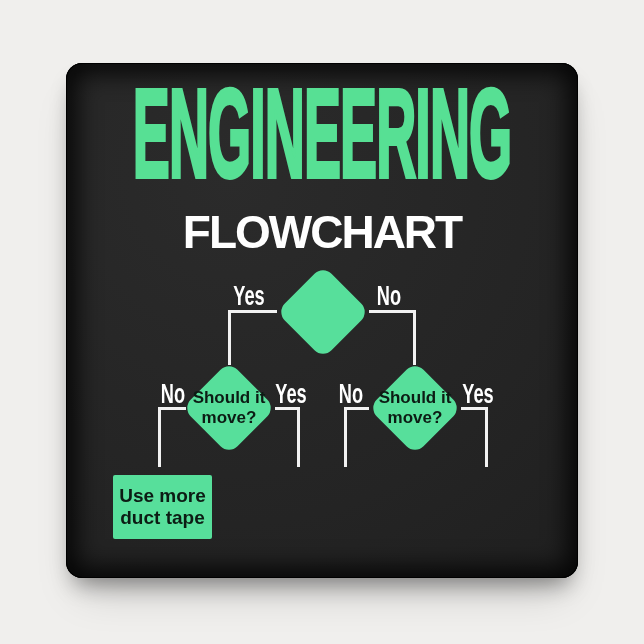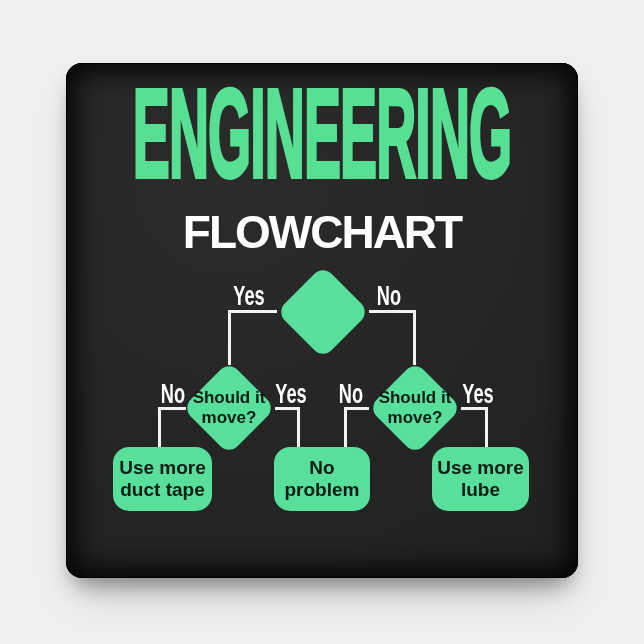--- a/index.html
+++ b/index.html
@@ -86,23 +86,23 @@
     align-items: center;
     justify-content: center;
     text-align: center;
     font-size: 17px;
     line-height: 1.15;
     font-weight: bold;
     color: var(--node-text, #0c1c14);
   }
   .outcome {
     position: absolute;
-    top: 384px;
+    top: 412px;
     height: 64px;
-    border-radius: 16px;
+    border-radius: 2px;
     background: var(--shape-green, #57df9b);
     display: flex;
     align-items: center;
     justify-content: center;
     text-align: center;
     font-size: 19px;
     line-height: 1.15;
     font-weight: bold;
     color: var(--node-text, #0c1c14);
     padding: 0 2px;
@@ -186,18 +186,16 @@
       <div class="node-label nl-right">Should it move?</div>
 
       <div class="yn yn-root-yes">Yes</div>
       <div class="yn yn-root-no">No</div>
       <div class="yn yn-q2-no">No</div>
       <div class="yn yn-q2-yes">Yes</div>
       <div class="yn yn-q3-no">No</div>
       <div class="yn yn-q3-yes">Yes</div>
 
       <div class="outcome b-left">Use more duct tape</div>
-      <div class="outcome b-mid">No problem</div>
-      <div class="outcome b-right">Use more lube</div>
 
     </div>
   </div>
 </div>
 
 </body></html>

